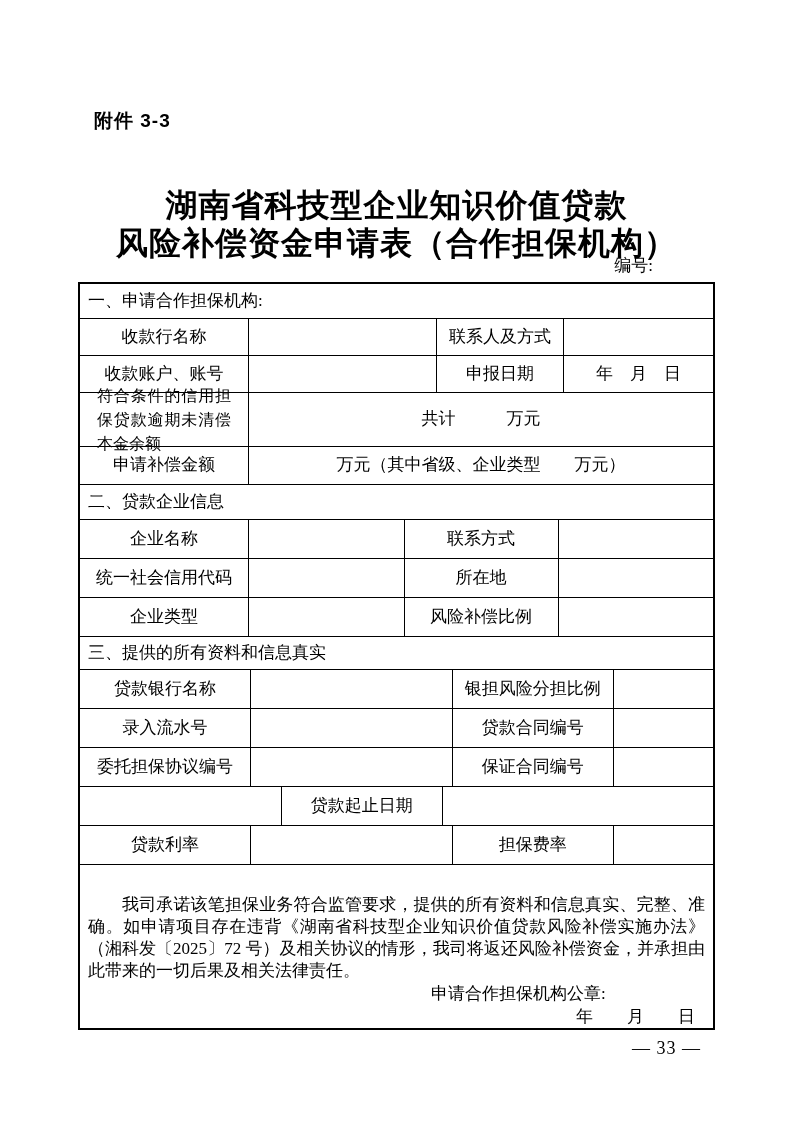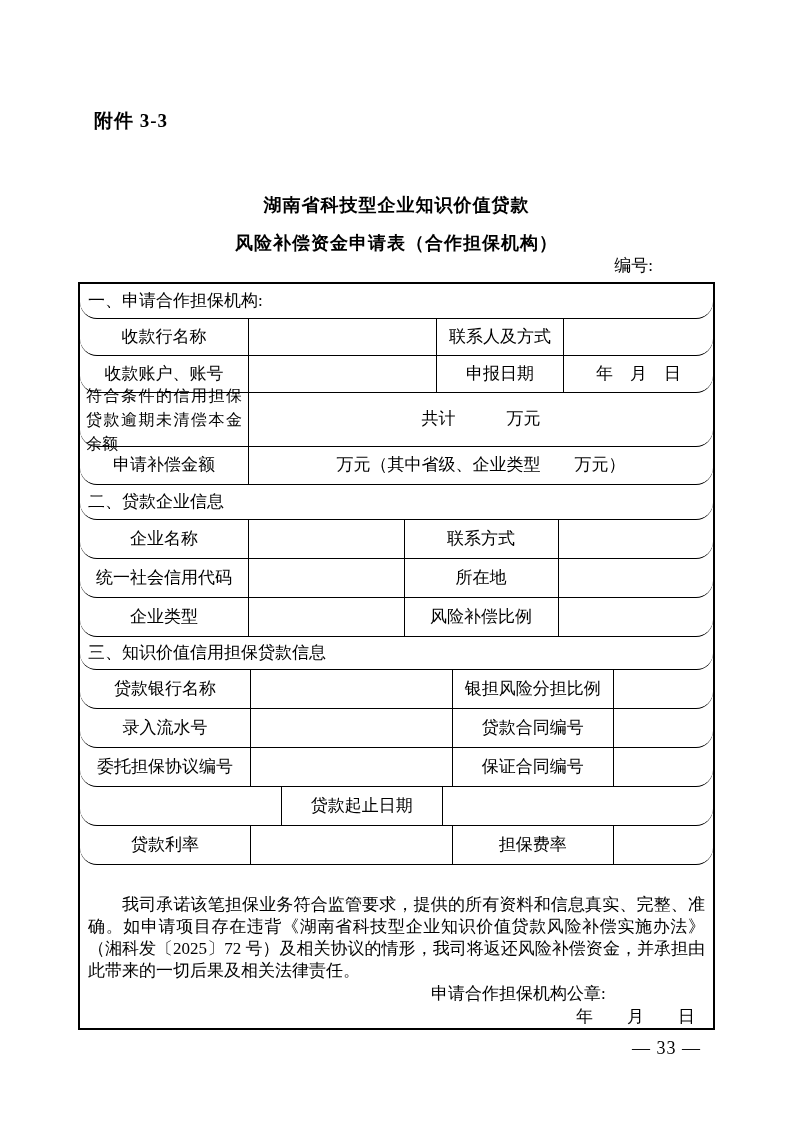--- a/index.html
+++ b/index.html
@@ -8,39 +8,39 @@
     position:relative;
     width:793px; height:1122px;
     margin:0 auto;
     background:#ffffff;
     color:#000;
     font-family:"Liberation Serif","DejaVu Serif",serif;
     overflow:hidden;
   }
   .attachment {
     position:absolute; left:94px; top:108px;
-    font-family:Liberation Serif, serif;
+    font-family:Liberation Sans, sans-serif;
     font-weight:bold; font-size:19px; letter-spacing:1px;
   }
   .doc-title {
     position:absolute; top:186px; left:0; right:0;
     text-align:center; font-weight:bold;
-    font-size:18px; line-height:38px; letter-spacing:1px;
+    font-size:32px; line-height:38px; letter-spacing:1px;
   }
   .doc-number {
     position:absolute; top:254px; left:78px; width:637px;
     text-align:right; padding-right:62px;
     font-size:17px;
   }
   .tbl {
     position:absolute; top:282px; left:78px; width:637px;
     border:2px solid #000;
     font-size:17px;
   }
-  .tr { display:flex; border-bottom:1px solid #000;border-radius:17px; }
+  .tr { display:flex; border-bottom:1px solid #000; }
   .tr:last-child { border-bottom:none;margin-top:24px; }
   .td {
     border-right:1px solid #000;
     display:flex; align-items:center; justify-content:center;
     text-align:center; padding:0 4px;
     line-height:1.35;
   }
   .td:last-child { border-right:none; }
   .section-header {
     justify-content:flex-start; text-align:left; padding-left:8px;
@@ -51,21 +51,21 @@
   .h39{height:39px} .h33{height:33px} .hdecl{height:139px}
   
   .s1 .w1{flex:0 0 26.7%} .s1 .w2{flex:0 0 29.7%} .s1 .w3{flex:0 0 20.1%} .s1 .w4{flex:1 1 auto}
   .s1m .w1{flex:0 0 26.7%} .s1m .wm{flex:1 1 auto}
   
   .s2 .w1{flex:0 0 26.7%} .s2 .w2{flex:0 0 24.6%} .s2 .w3{flex:0 0 24.3%} .s2 .w4{flex:1 1 auto}
   
   .s3 .w1{flex:0 0 27.0%} .s3 .w2{flex:0 0 31.9%} .s3 .w3{flex:0 0 25.4%} .s3 .w4{flex:1 1 auto}
   .wrap-label {
     font-size:16px; text-align:justify; text-align-last:left;
-    padding:0 6px; line-height:1.5;
+    padding:0 17px; line-height:1.5;
   }
   .decl {
     flex-direction:column; align-items:stretch; justify-content:flex-start;
     text-align:left; padding:5px 8px 3px 8px; width:100%;
     line-height:22px;
   }
   .decl-text { text-indent:2em; text-align:justify; }
   .seal-line { padding-left:343px; margin-top:1px; white-space:nowrap; }
   .date-line { text-align:right; padding-right:10px; margin-top:1px; }
   .page-number {
@@ -135,21 +135,21 @@
       <div class="td w4"></div>
     </div>
     <div class="tr h39 s2">
       <div class="td w1">企业类型</div>
       <div class="td w2"></div>
       <div class="td w3">风险补偿比例</div>
       <div class="td w4"></div>
     </div>
 
     <div class="tr h33">
-      <div class="td section-header">三、知识价值信用担保贷款信息</div>
+      <div class="td section-header">三、提供的所有资料和信息真实</div>
     </div>
 
     <div class="tr h39 s3">
       <div class="td w1">贷款银行名称</div>
       <div class="td w2"></div>
       <div class="td w3">银担风险分担比例</div>
       <div class="td w4"></div>
     </div>
     <div class="tr h39 s3">
       <div class="td w1">录入流水号</div>

